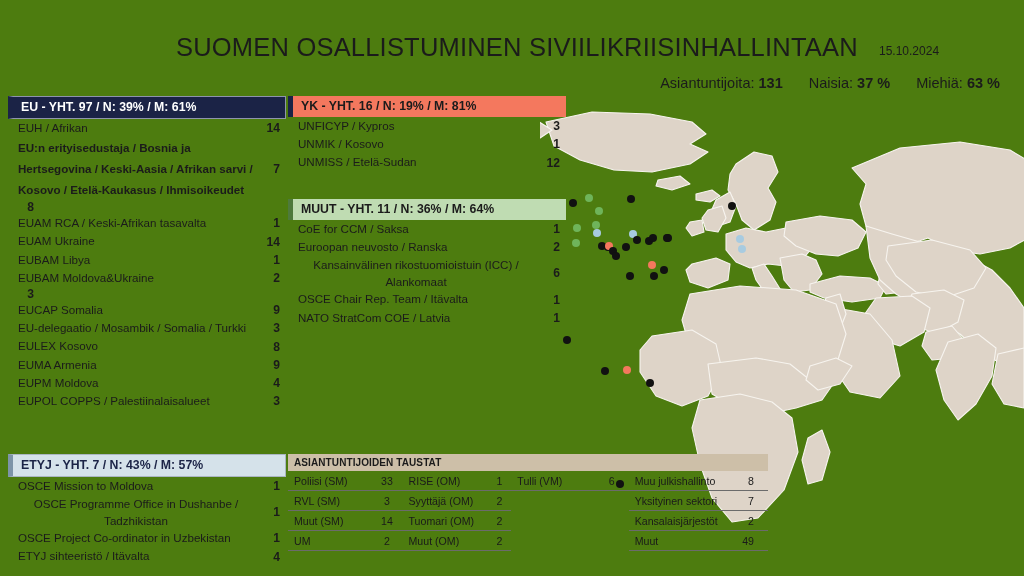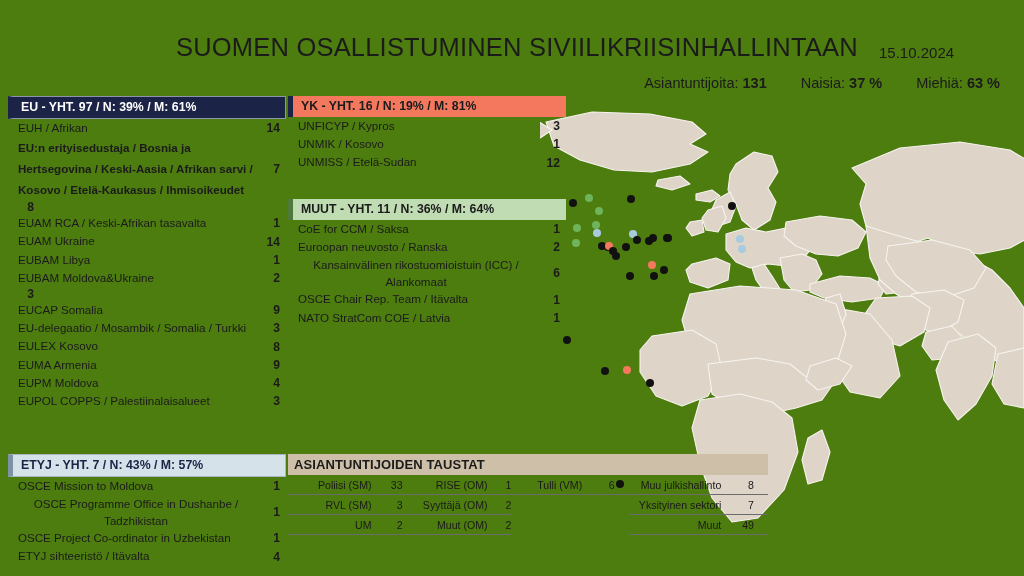--- a/index.html
+++ b/index.html
@@ -18,26 +18,26 @@
   .dot{position:absolute;border-radius:50%;}
 
   
   #title{
     position:absolute;left:176px;top:33px;
     font-size:25.5px;letter-spacing:.2px;font-weight:400;
     color:#1b1b1b;white-space:nowrap;
   }
   #date{
     position:absolute;left:879px;top:44px;
-    font-size:15px;color:#1b1b1b;white-space:nowrap;
+    font-size:12px;color:#1b1b1b;white-space:nowrap;
   }
   #stats{
     position:absolute;right:24px;top:75px;
     font-size:14.5px;color:#1b1b1b;white-space:nowrap;
-    display:flex;gap:34px;align-items:baseline;
+    display:flex;gap:26px;align-items:baseline;
   }
   #stats .stat{white-space:nowrap;}
   #stats .stat b{font-weight:bold;}
 
   
   .panel{position:absolute;}
   .panel-head{
     font-size:12.3px;font-weight:bold;line-height:17px;
     padding:2px 0 2px 8px;box-sizing:border-box;
     white-space:nowrap;
@@ -55,27 +55,27 @@
   .row .num{
     flex:0 0 auto;width:26px;text-align:right;font-weight:bold;
     font-size:12.1px;padding-right:6px;
   }
   .row.two .lbl{line-height:17px;text-align:center;}
   .row.three .lbl{line-height:21px;font-weight:bold;}
 
   
   #taustat{position:absolute;left:288px;top:454px;width:480px;}
   #taustat .tt-head{
-    background:#cdbfa8;color:#1b1b1b;font-weight:bold;font-size:13px;
+    background:#cdbfa8;color:#1b1b1b;font-weight:bold;font-size:10px;
     padding:3px 0 3px 6px;letter-spacing:.1px;
   }
   #taustat table{border-collapse:collapse;width:100%;font-size:10.6px;}
   #taustat td{
     border-bottom:1px solid #6b6b6b;
-    padding:2px 0 2px 0;height:15px;vertical-align:middle;text-align:right;
+    padding:2px 0 2px 0;height:15px;vertical-align:middle;
   }
   .c-lab{padding-left:6px!important;white-space:nowrap;}
   .c-num{text-align:center;white-space:nowrap;}
   .c-num-r{text-align:right;padding-right:14px!important;white-space:nowrap;}
   .no-border{border-bottom:none!important;}
 </style>
 </head>
 <body>
 
 <div id="poster">
@@ -336,20 +336,30 @@
           <td class="c-lab">RVL (SM)</td>
           <td class="c-num">3</td>
           <td class="c-lab">Syyttäjä (OM)</td>
           <td class="c-num">2</td>
           <td class="c-lab no-border"></td>
           <td class="c-num-r no-border"></td>
           <td class="c-lab">Yksityinen sektori</td>
           <td class="c-num-r">7</td>
         </tr>
         <tr>
+          <td class="c-lab">Muut (SM)</td>
+          <td class="c-num">14</td>
+          <td class="c-lab">Tuomari (OM)</td>
+          <td class="c-num">2</td>
+          <td class="c-lab no-border"></td>
+          <td class="c-num-r no-border"></td>
+          <td class="c-lab">Kansalaisjärjestöt</td>
+          <td class="c-num-r">2</td>
+        </tr>
+        <tr>
           <td class="c-lab">UM</td>
           <td class="c-num">2</td>
           <td class="c-lab">Muut (OM)</td>
           <td class="c-num">2</td>
           <td class="c-lab no-border"></td>
           <td class="c-num-r no-border"></td>
           <td class="c-lab">Muut</td>
           <td class="c-num-r">49</td>
         </tr>
       </tbody>

